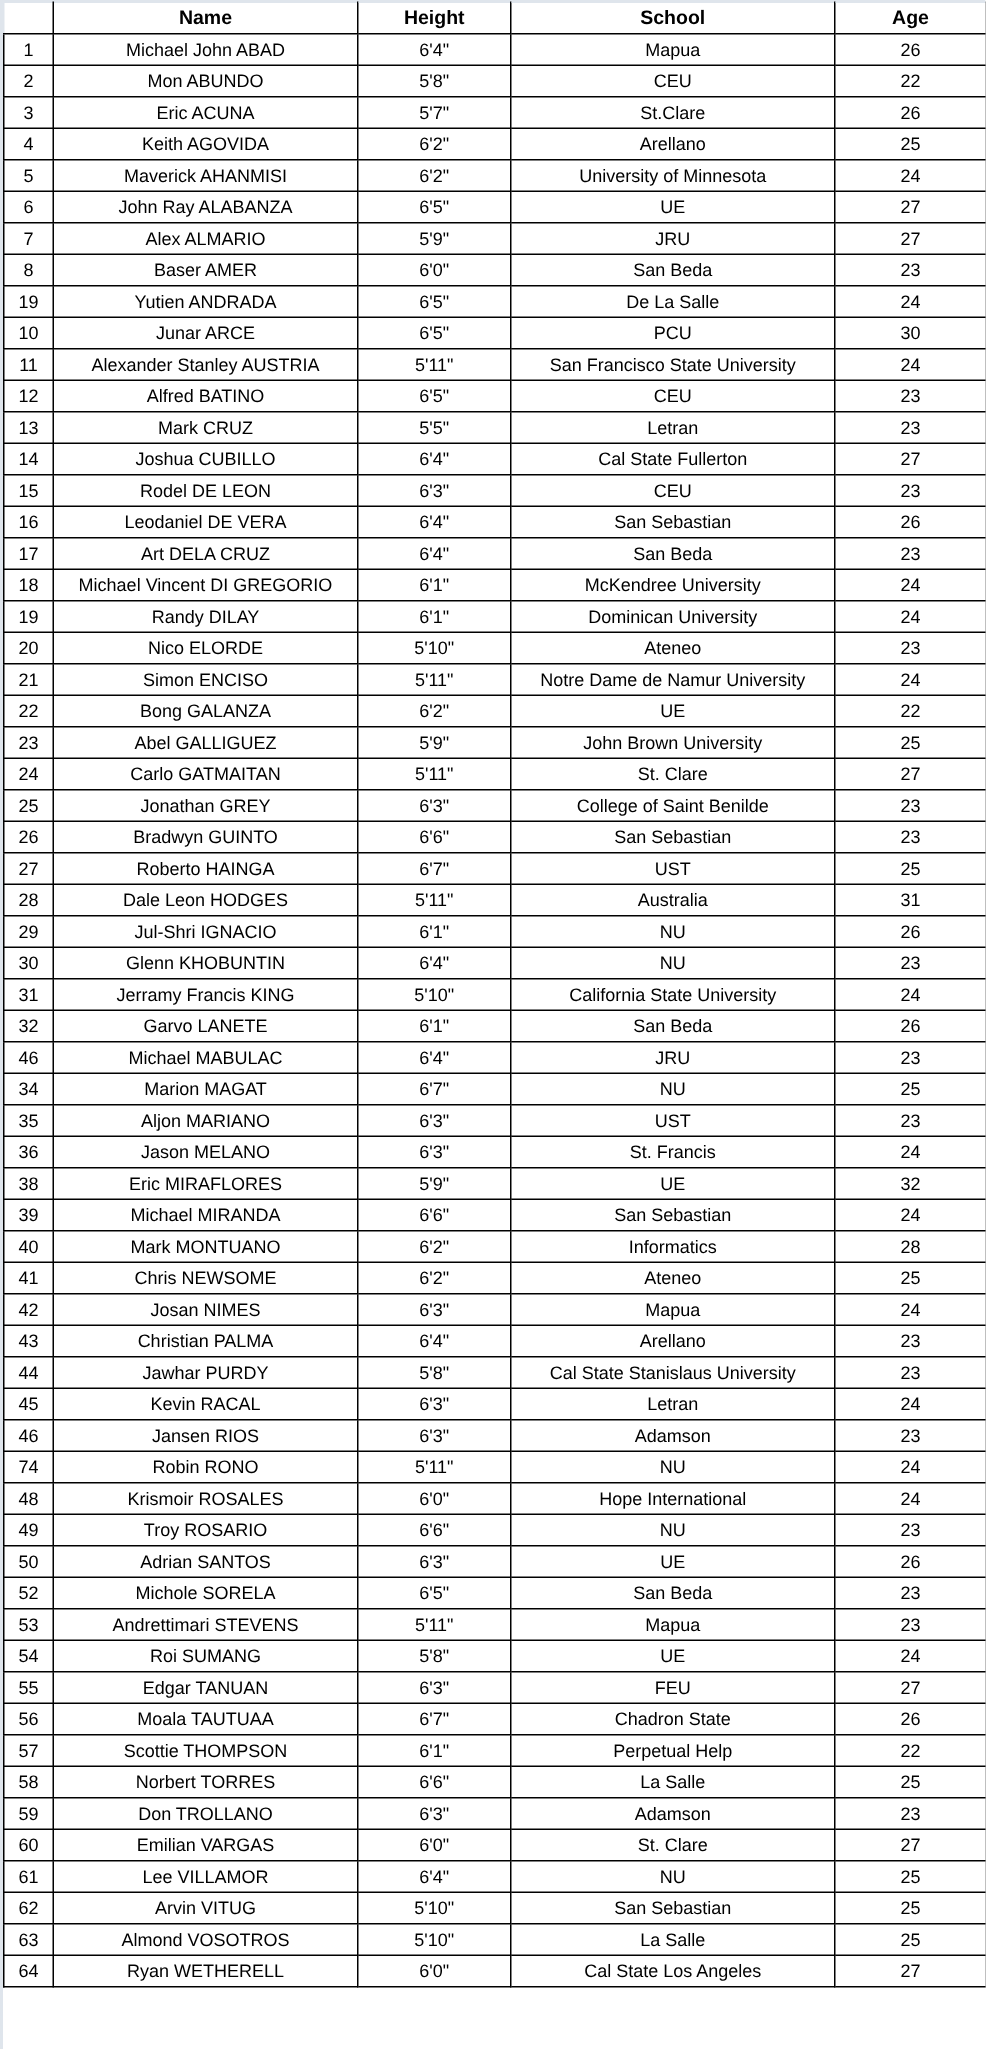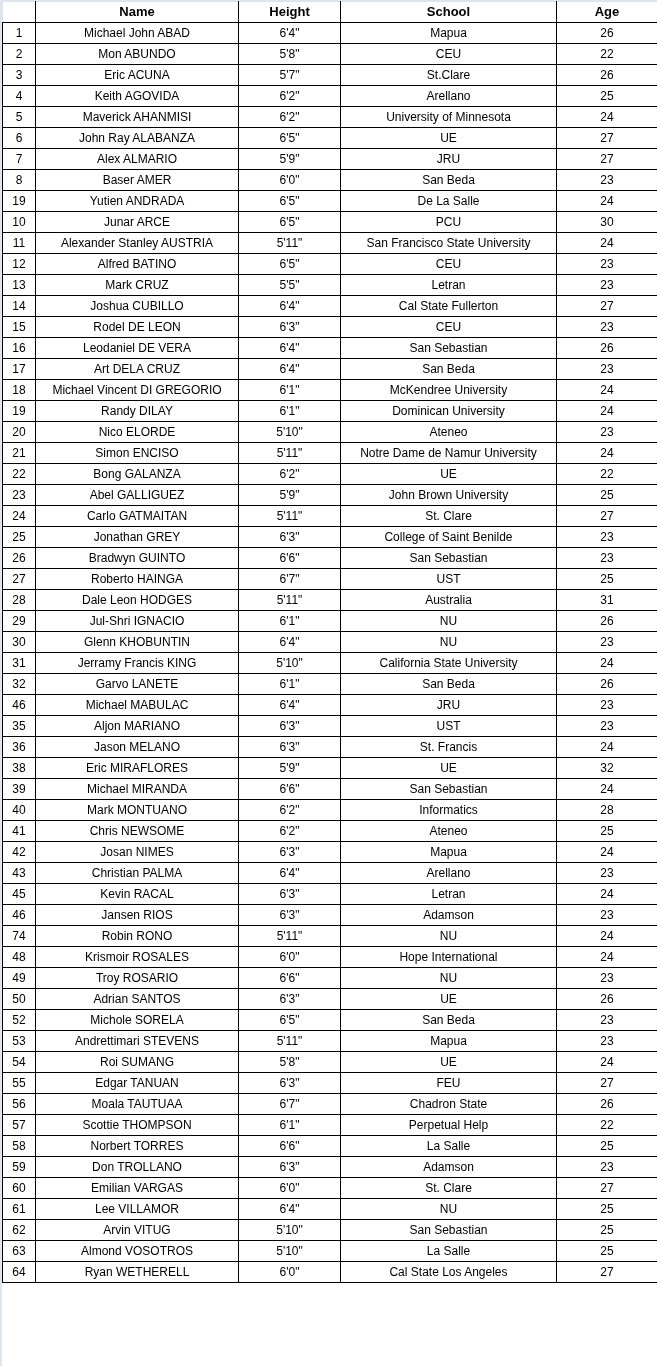--- a/index.html
+++ b/index.html
@@ -288,20 +288,27 @@
           <td>26</td>
         </tr>
         <tr>
           <td>46</td>
           <td>Michael MABULAC</td>
           <td>6'4"</td>
           <td>JRU</td>
           <td>23</td>
         </tr>
         <tr>
+          <td>34</td>
+          <td>Marion MAGAT</td>
+          <td>6'7"</td>
+          <td>NU</td>
+          <td>25</td>
+        </tr>
+        <tr>
           <td>35</td>
           <td>Aljon MARIANO</td>
           <td>6'3"</td>
           <td>UST</td>
           <td>23</td>
         </tr>
         <tr>
           <td>36</td>
           <td>Jason MELANO</td>
           <td>6'3"</td>
@@ -344,20 +351,27 @@
           <td>24</td>
         </tr>
         <tr>
           <td>43</td>
           <td>Christian PALMA</td>
           <td>6'4"</td>
           <td>Arellano</td>
           <td>23</td>
         </tr>
         <tr>
+          <td>44</td>
+          <td>Jawhar PURDY</td>
+          <td>5'8"</td>
+          <td>Cal State Stanislaus University</td>
+          <td>23</td>
+        </tr>
+        <tr>
           <td>45</td>
           <td>Kevin RACAL</td>
           <td>6'3"</td>
           <td>Letran</td>
           <td>24</td>
         </tr>
         <tr>
           <td>46</td>
           <td>Jansen RIOS</td>
           <td>6'3"</td>

